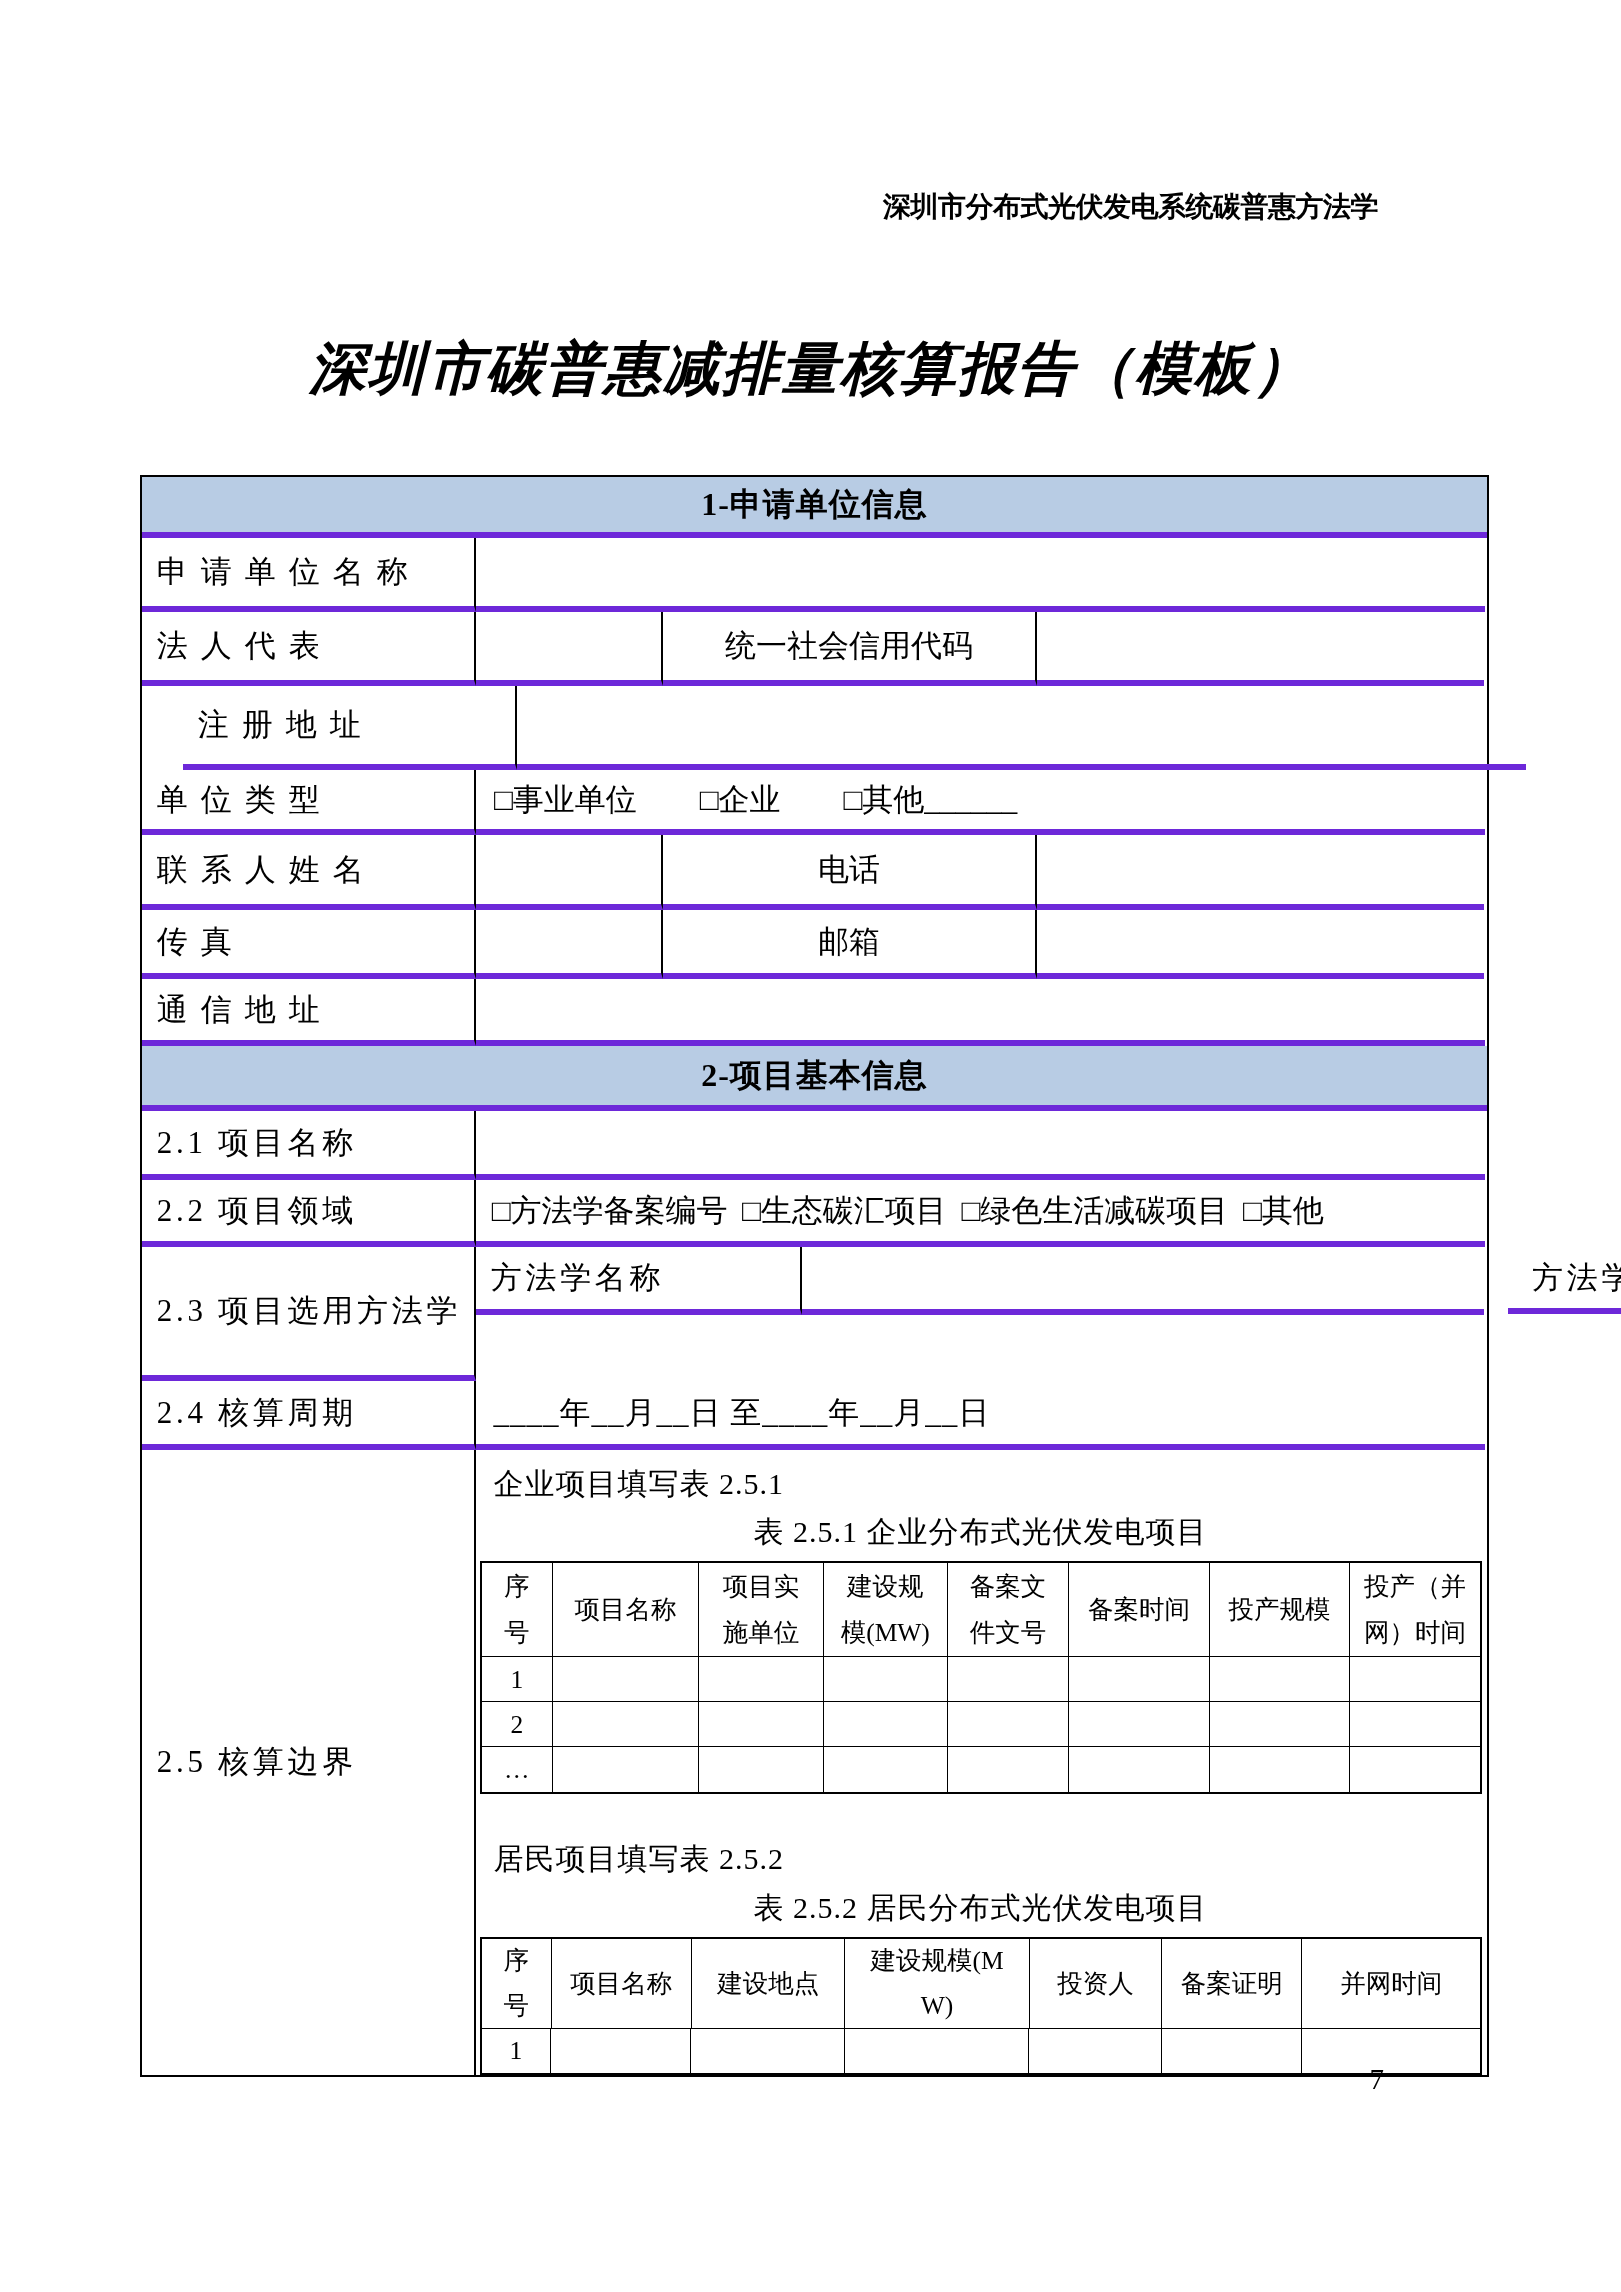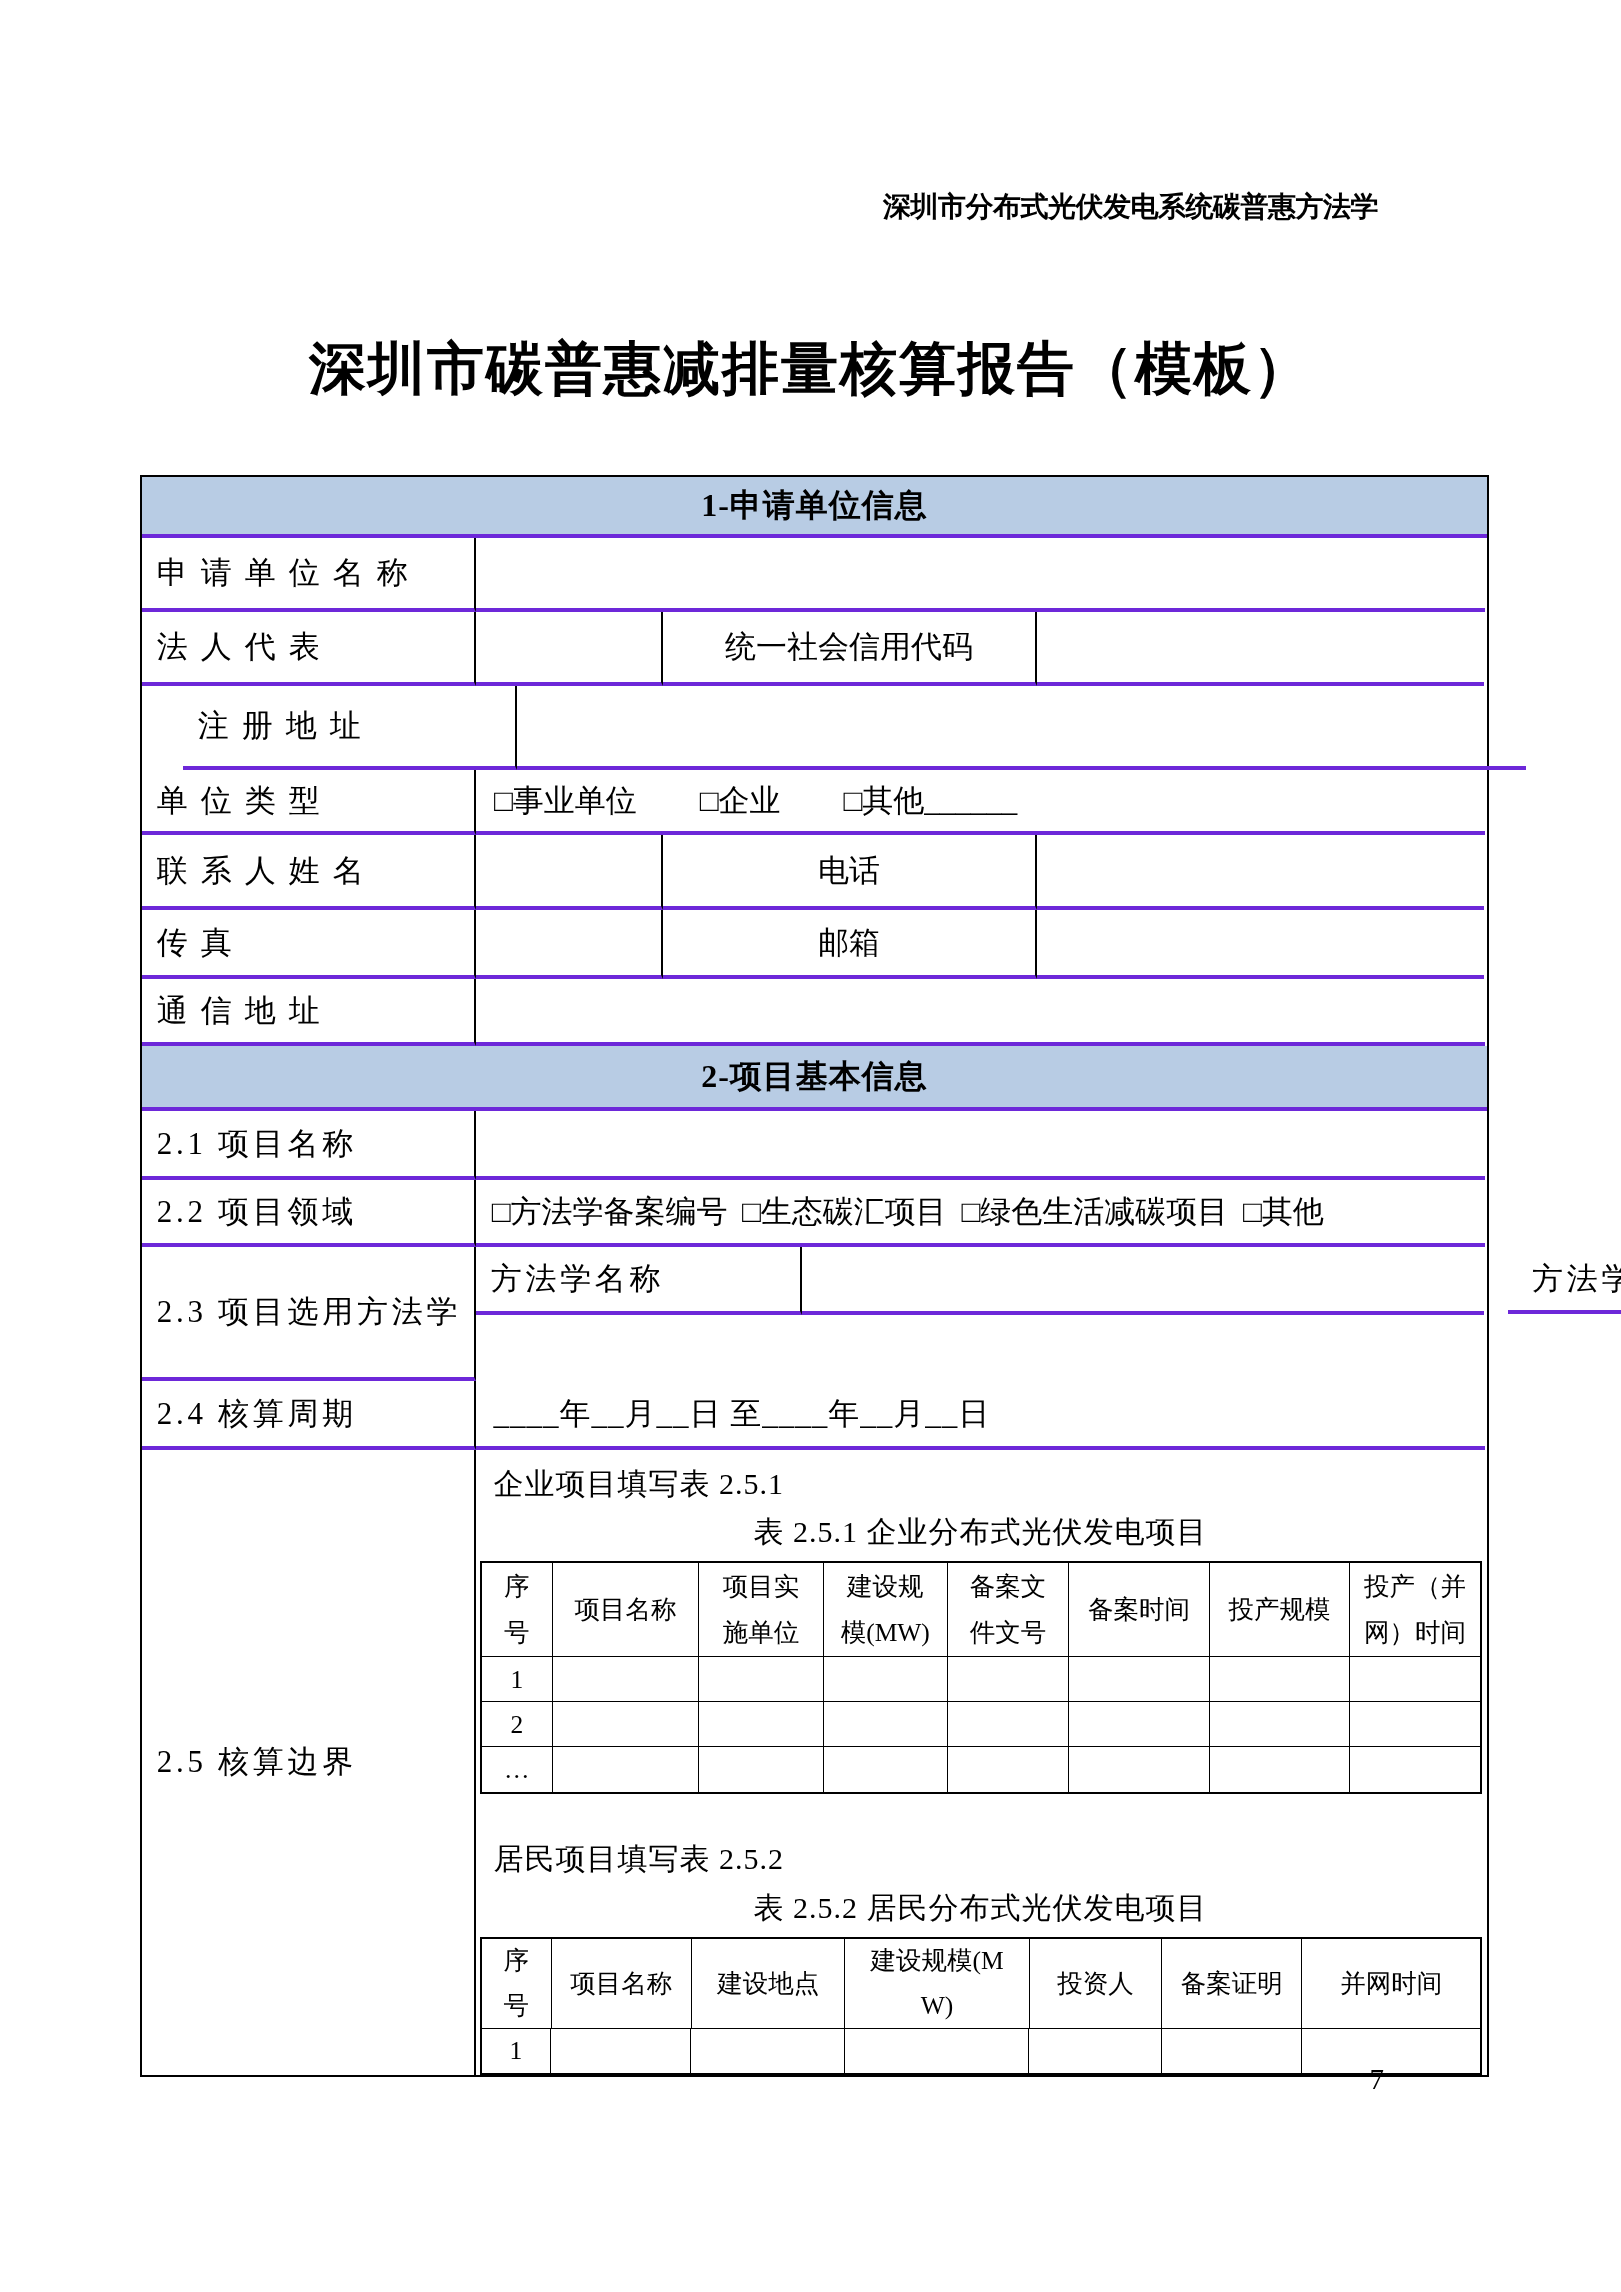--- a/index.html
+++ b/index.html
@@ -7,30 +7,30 @@
     width:1621px;height:2293px;background:#ffffff;position:relative;
     font-family:"Liberation Serif","DejaVu Serif",serif;color:#000;
   }
   .doc-header-note{
     position:absolute;top:188px;right:243px;
     font-family:"Liberation Sans","DejaVu Sans",sans-serif;
     font-weight:bold;font-size:28px;letter-spacing:-0.5px;
   }
   .doc-title{
     position:absolute;top:331px;left:0;width:100%;
-    text-align:center;font-size:57px;font-weight:bold;letter-spacing:2px;
+    text-align:center;font-size:57px;font-weight:bold;letter-spacing:2px;font-style:italic;
   }
   
   .formtable{
     position:absolute;left:140px;top:475px;width:1349px;
     border:2.9px solid #000;box-sizing:border-box;background:#fff;
   }
   .row{display:flex;width:100%;}
   .c{
-    box-sizing:border-box;border-right:2px solid #000;border-bottom:4px solid #6d28d9;
+    box-sizing:border-box;border-right:2px solid #000;border-bottom:6px solid #6d28d9;
     display:flex;align-items:center;font-size:31px;overflow:hidden;
   }
   .c.cl{border-right:none;}           
   .c.nb{border-bottom:none;}          
   .cA{width:334px;}.cB{width:187px;}.cC{width:374px;}.cD{width:447px;}
   .cBCD{width:1009px;}
   .lab{padding-left:14.7px;letter-spacing:0.42em;}
   .lab2{padding-left:14.7px;letter-spacing:0.12em;}
   .ctr{justify-content:center;text-align:center;}
   .sechead{

